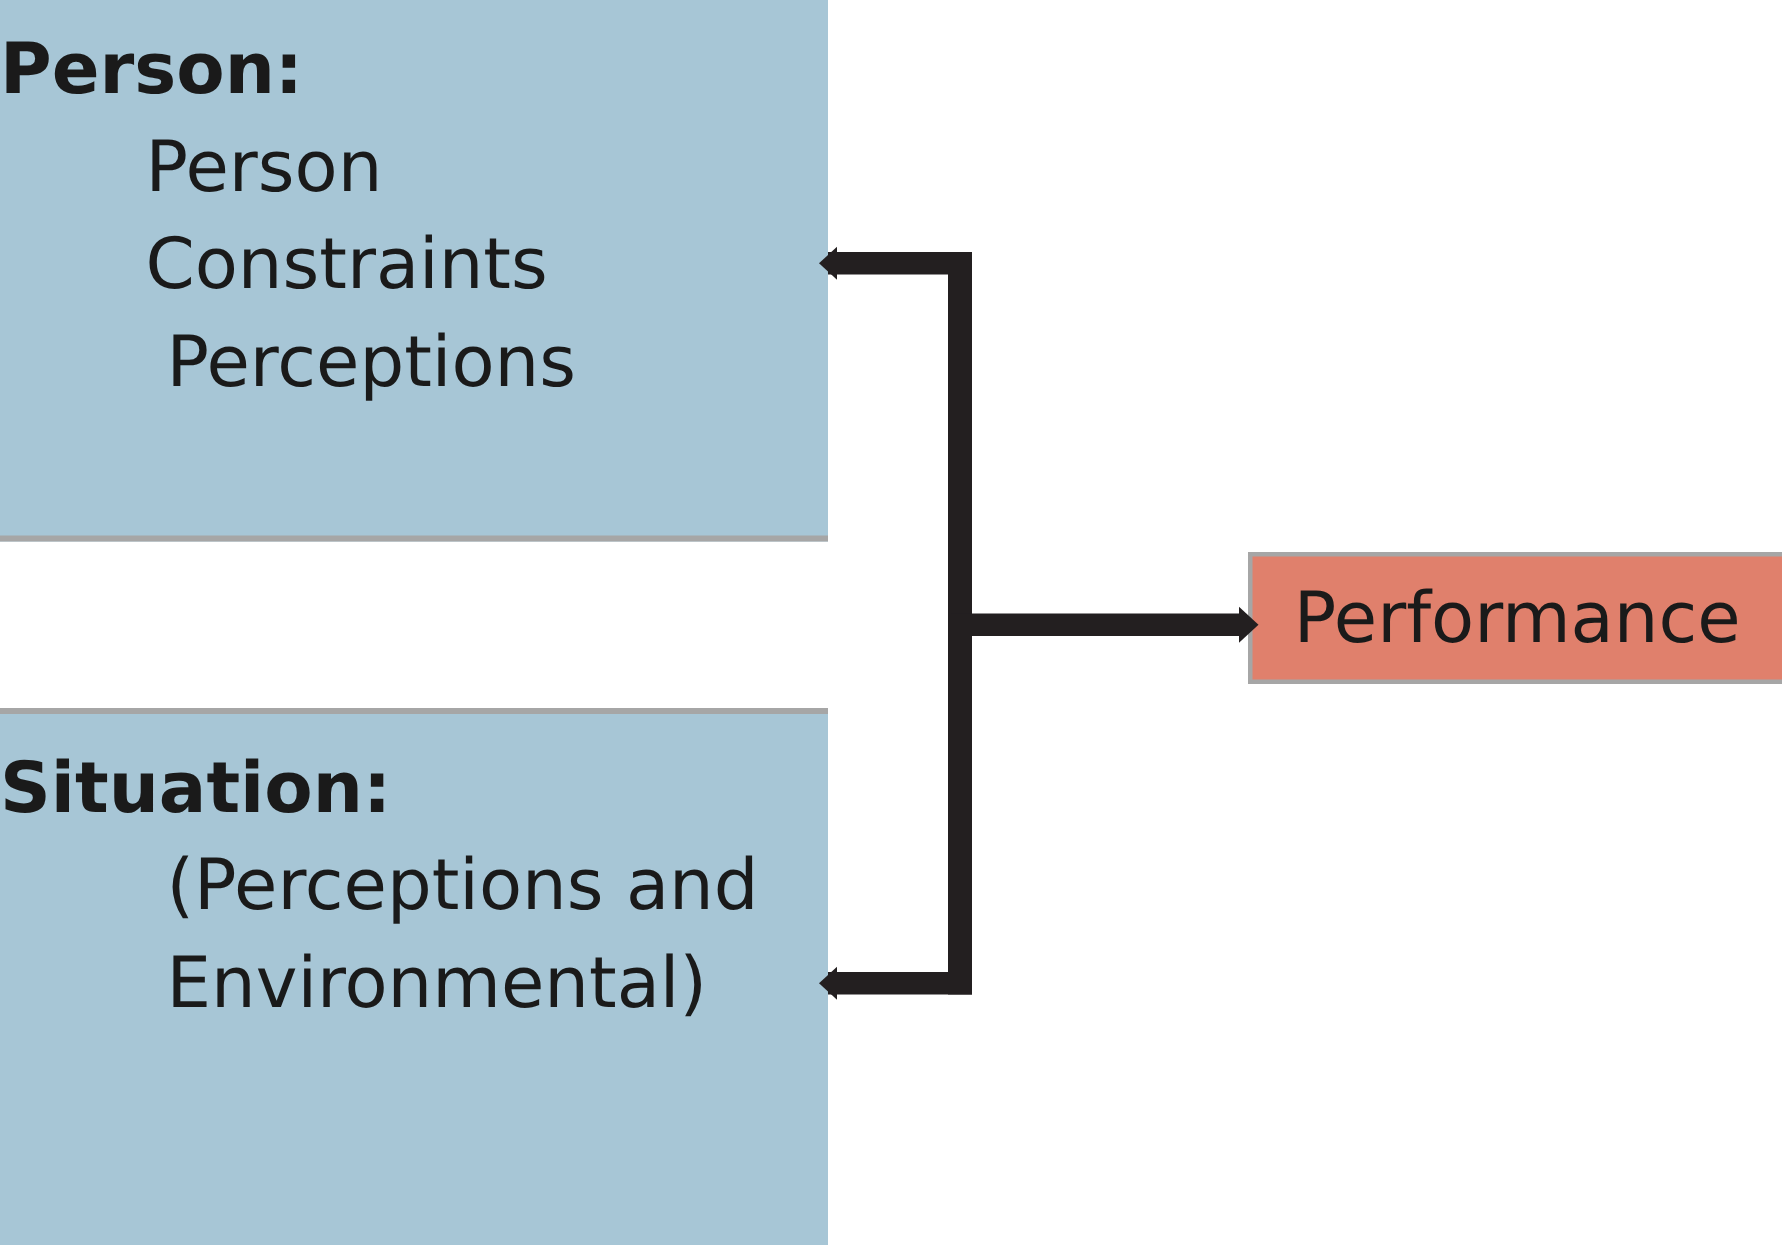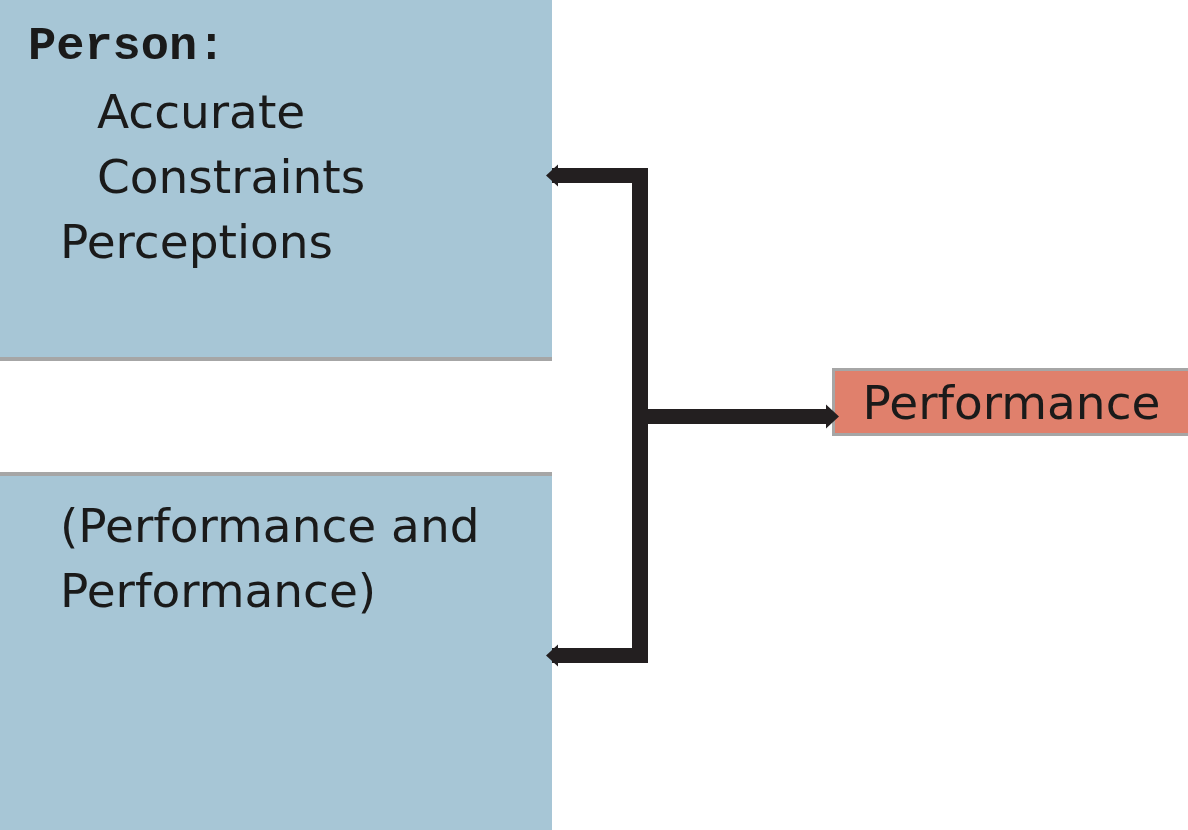--- a/index.html
+++ b/index.html
@@ -42,30 +42,28 @@
     border-top: 4px solid #a6a6a6;
     padding-top: 17px;
   }
   .textline {
     font-size: 47px;
     line-height: 65px;
     white-space: nowrap;
   }
   .box-title {
     font-weight: 700;
-    padding-left: 28px;
-    font-family: Liberation Mono, monospace;
   }
   .indent1 { padding-left: 97px; }
-  .indent2 { padding-left: 60px; }
+  .indent2 { padding-left: 111px; }
   .box.performance {
     left: 832px;
     top: 368px;
     width: 356px;
-    height: 68px;
+    height: 88px;
     background: #e0806c;
     border: 3px solid #a6a6a6;
     border-right: none;
     display: flex;
     align-items: center;
     justify-content: center;
   }
   .perf-label {
     font-size: 47px;
     line-height: 65px;
@@ -77,28 +75,29 @@
     pointer-events: none;
   }
 </style>
 </head>
 <body>
 
 <div class="canvas">
 
   <div class="box blue person">
     <div class="textline box-title">Person:</div>
-    <div class="textline indent1">Accurate</div>
+    <div class="textline indent1">Person</div>
     <div class="textline indent1">Constraints</div>
     <div class="textline indent2">Perceptions</div>
   </div>
 
   <div class="box blue situation">
-    <div class="textline indent2">(Performance and</div>
-    <div class="textline indent2">Performance)</div>
+    <div class="textline box-title">Situation:</div>
+    <div class="textline indent2">(Perceptions and</div>
+    <div class="textline indent2">Environmental)</div>
   </div>
 
   <div class="box performance">
     <div class="perf-label">Performance</div>
   </div>
 
   <svg class="connectors" width="1188" height="830" viewBox="0 0 1188 830">
     <line x1="552" y1="175.5" x2="648" y2="175.5" stroke-width="15" stroke="#231f20"></line>
     <line x1="552" y1="655.5" x2="648" y2="655.5" stroke-width="15" stroke="#231f20"></line>
     <line x1="640" y1="168" x2="640" y2="663" stroke-width="16" stroke="#231f20"></line>

